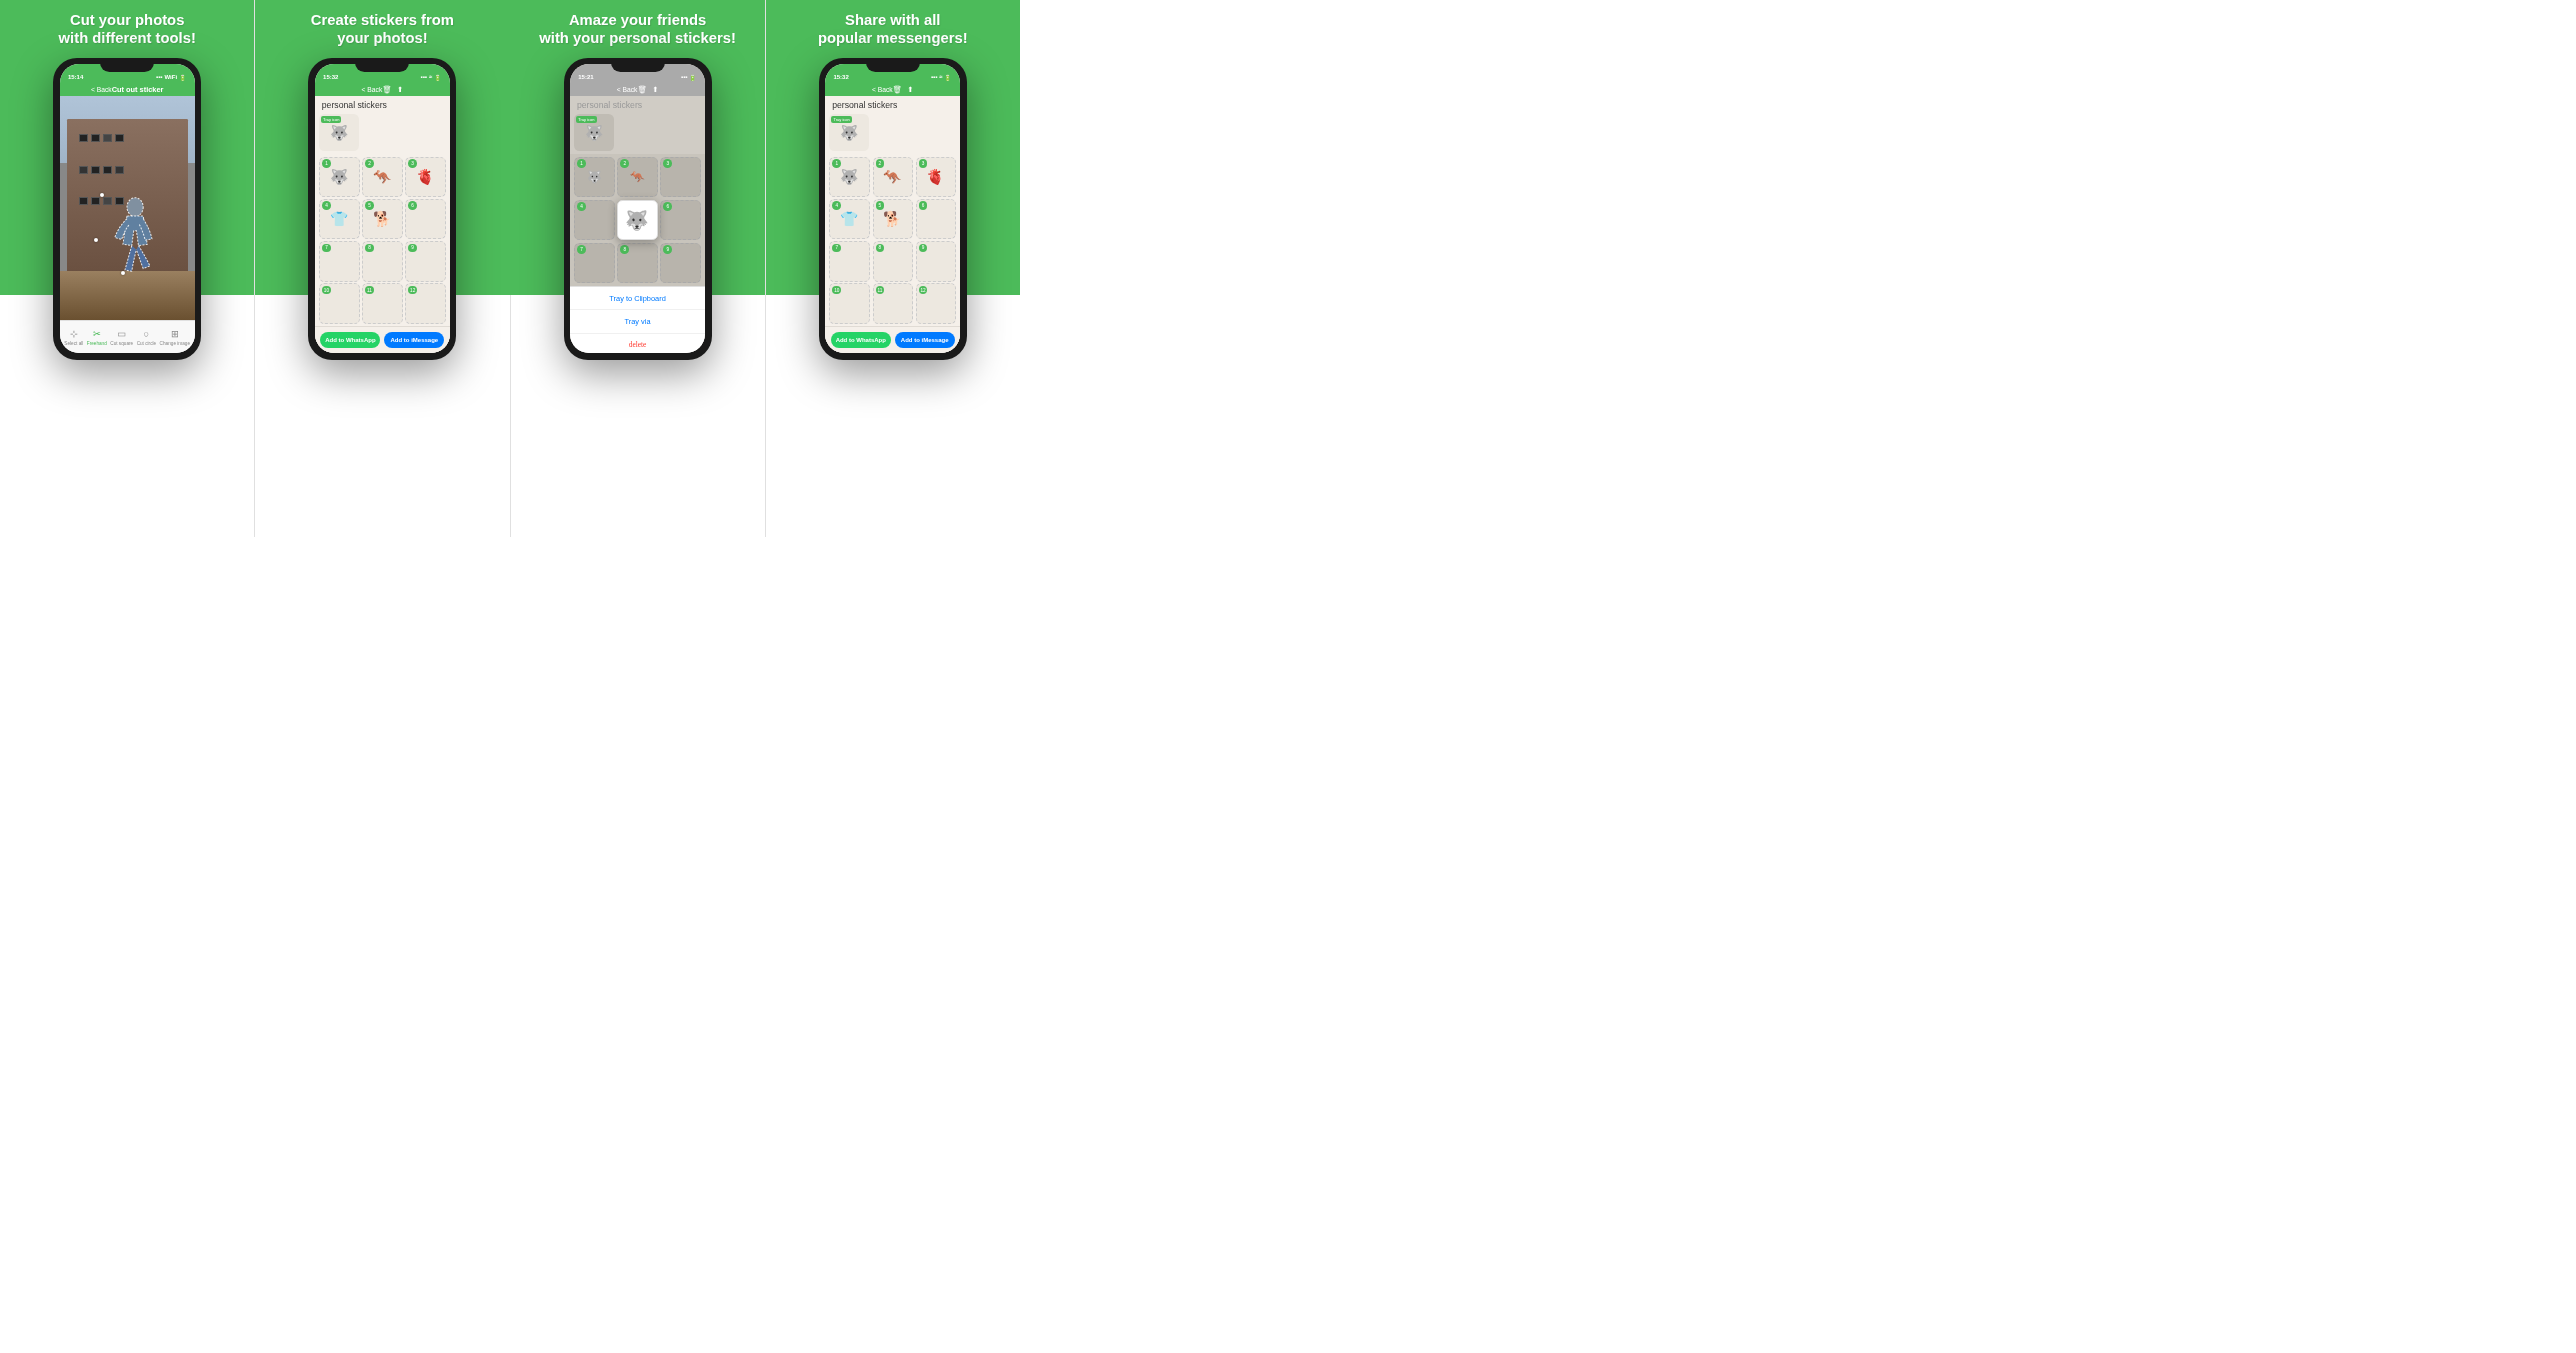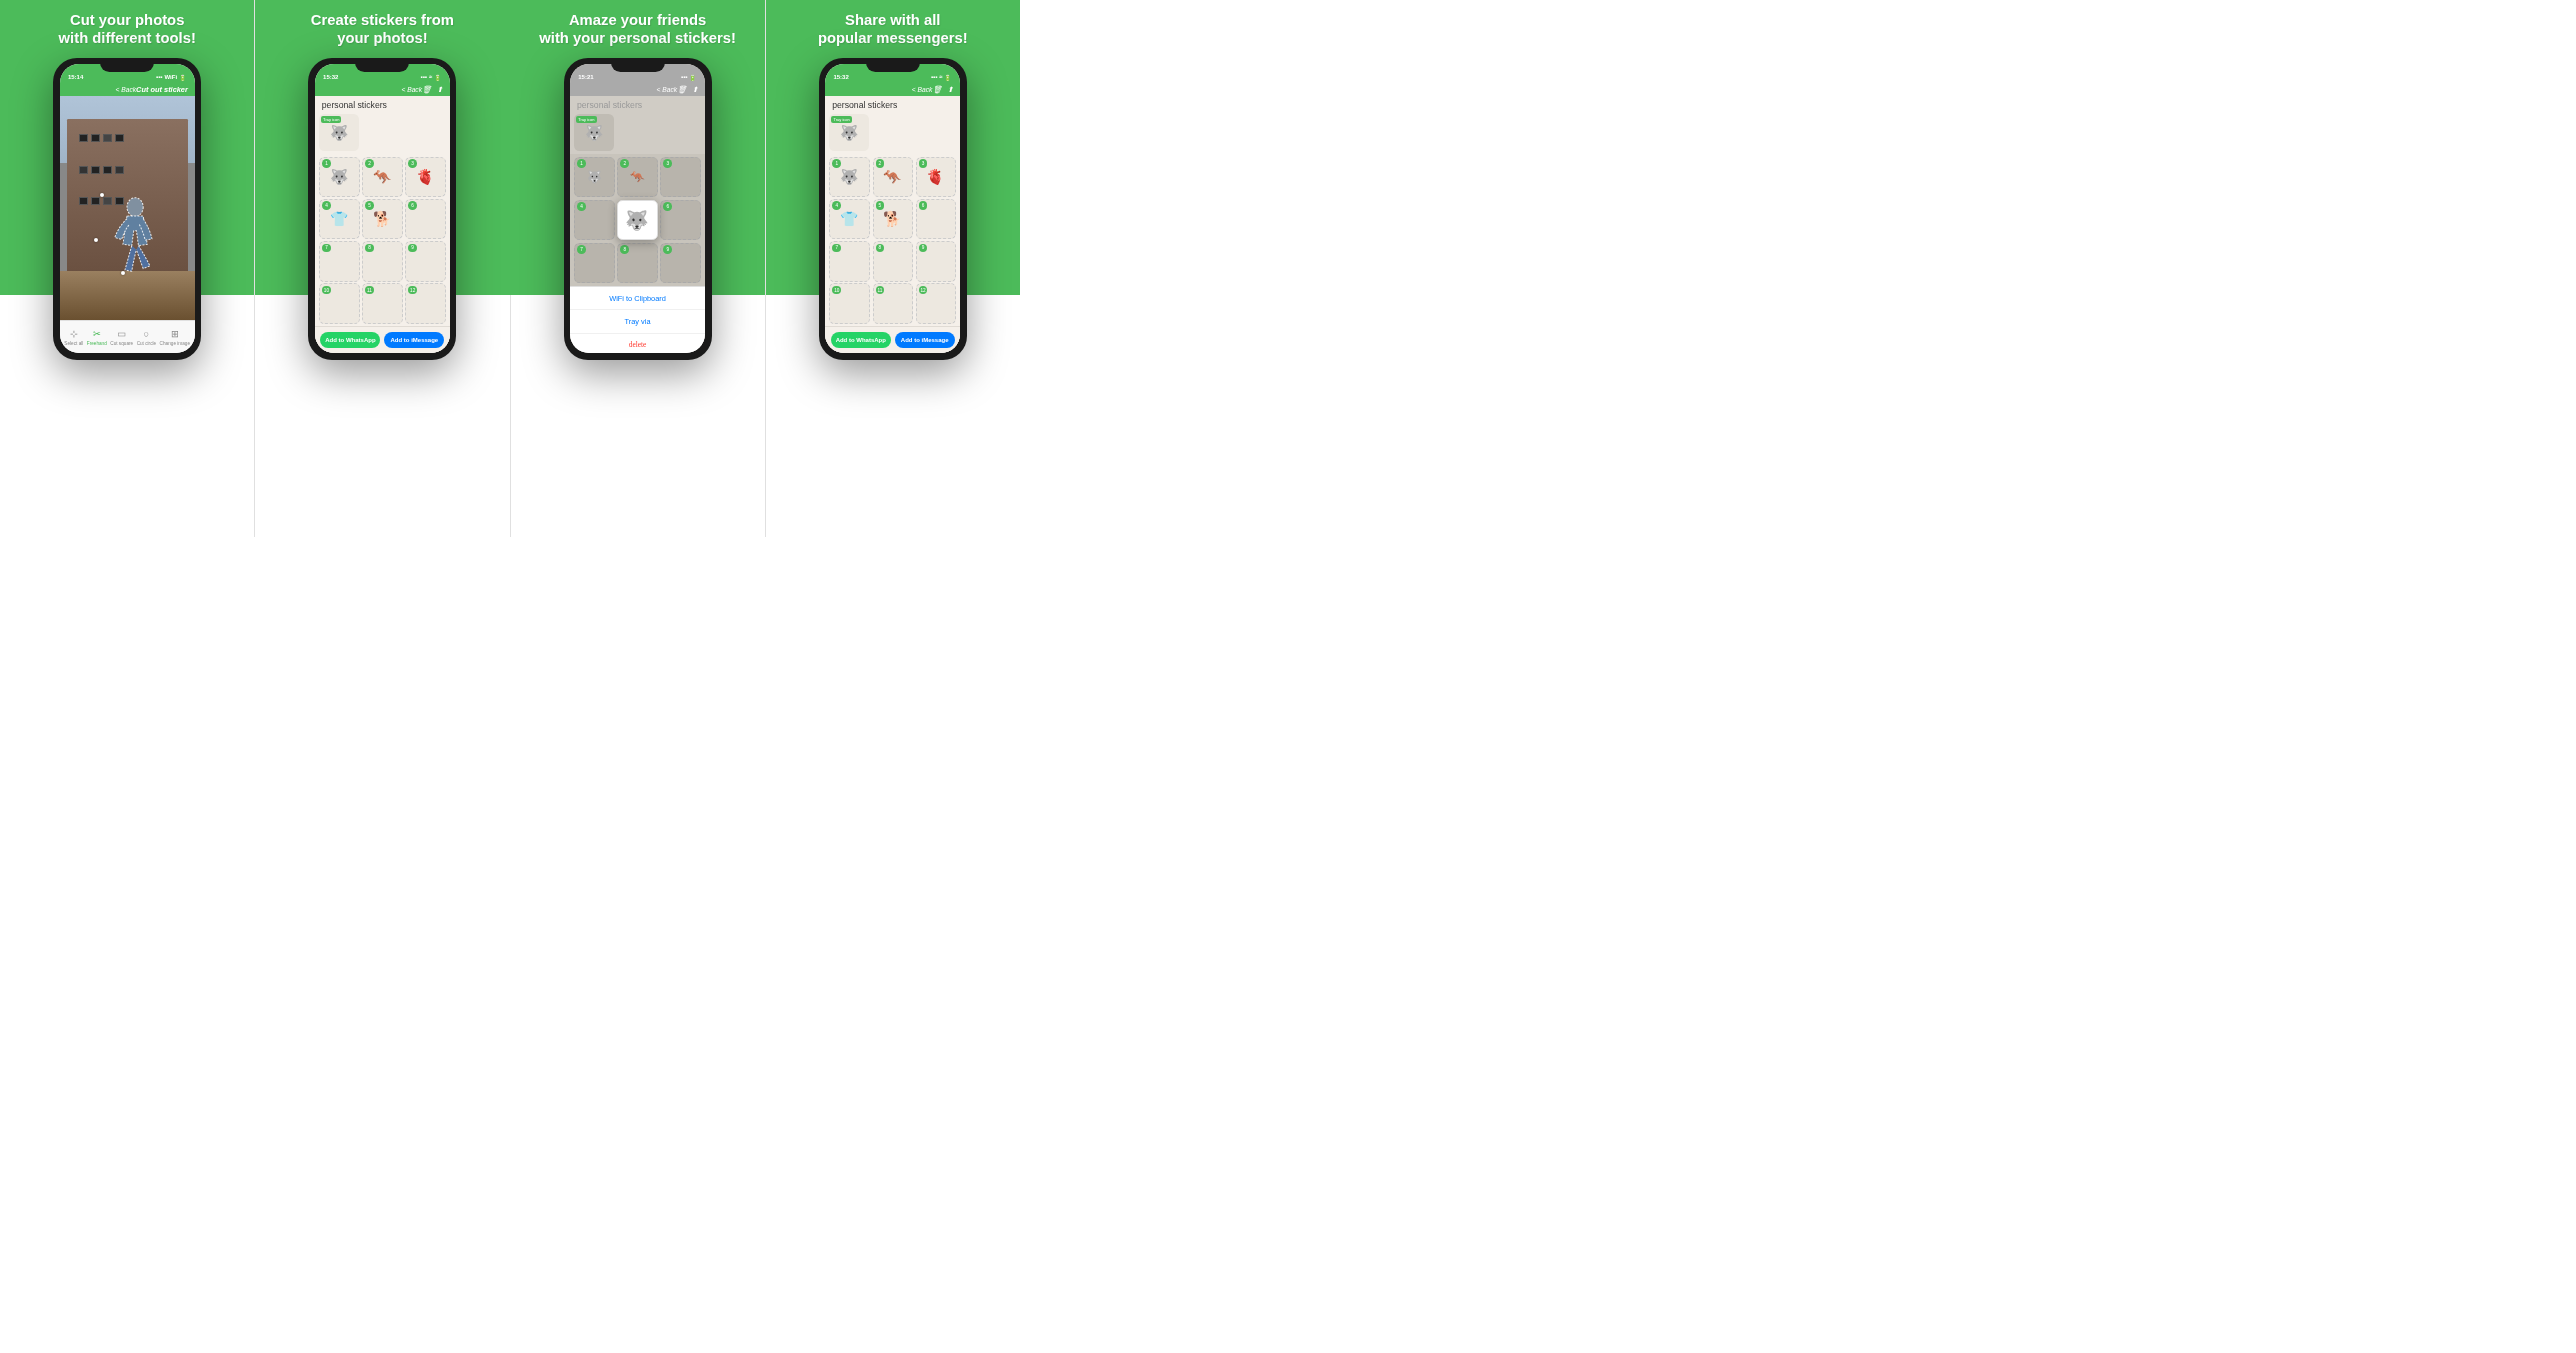--- a/index.html
+++ b/index.html
@@ -99,26 +99,25 @@
       background: transparent;
       z-index: 5;
     }
     .status-bar.white-text { color: #fff; }
     .status-bar-right { display: flex; gap: 2px; align-items: center; }
 
     
     .nav-bar {
       display: flex;
       align-items: center;
-      justify-content: flex-end;
+      justify-content: center;
       padding: 2.7px 6.7px;
       background: #4cbb5a;
       color: #fff;
       font-size: 6.7px;
-      font-style: italic;
     }
     .nav-back { font-size: 6.7px; color: #fff; }
     .nav-title { font-size: 7.4px; font-weight: 600; color: #fff; }
 
     
     .photo-screen {
       flex: 1;
       position: relative;
       background: #888;
       overflow: hidden;
@@ -505,21 +504,21 @@
             </div>
             <div style="background:#b8b4ac;border-radius:5.4px;display:flex;align-items:center;justify-content:center;aspect-ratio:1;border:1px dashed #aaa;position:relative;">
               <span style="position:absolute;top:1.3px;left:2px;background:#4cbb5a;color:#fff;font-size:4.7px;width:8.7px;height:8.7px;border-radius:50%;display:flex;align-items:center;justify-content:center;">8</span>
             </div>
             <div style="background:#b8b4ac;border-radius:5.4px;display:flex;align-items:center;justify-content:center;aspect-ratio:1;border:1px dashed #aaa;position:relative;">
               <span style="position:absolute;top:1.3px;left:2px;background:#4cbb5a;color:#fff;font-size:4.7px;width:8.7px;height:8.7px;border-radius:50%;display:flex;align-items:center;justify-content:center;">9</span>
             </div>
           </div>
 
           <div style="background:#fff;border-top:0.7px solid #e0e0e0;">
-            <div style="padding:6.7px 10.7px;font-size:7.4px;text-align:center;border-bottom:0.7px solid #f0f0f0;color:#007aff;cursor:pointer;">WiFi to Clipboard</div>
+            <div style="padding:6.7px 10.7px;font-size:7.4px;text-align:center;border-bottom:0.7px solid #f0f0f0;color:#007aff;cursor:pointer;">Tray to Clipboard</div>
             <div style="padding:6.7px 10.7px;font-size:7.4px;text-align:center;border-bottom:0.7px solid #f0f0f0;color:#007aff;cursor:pointer;">Tray via</div>
             <div style="padding:6.7px 10.7px;font-size:7.4px;text-align:center;border-bottom:0.7px solid #f0f0f0;color:#ff3b30;cursor:pointer;font-family:Liberation Serif, serif;">delete</div>
             <div style="padding:6.7px 10.7px;font-size:7.4px;text-align:center;color:#007aff;font-weight:600;cursor:pointer;border-top:3.4px solid #f0f0f0;">Cancel</div>
           </div>
         </div>
       </div>
     </div>
   </div>
 
   <div class="panel-divider"></div>

